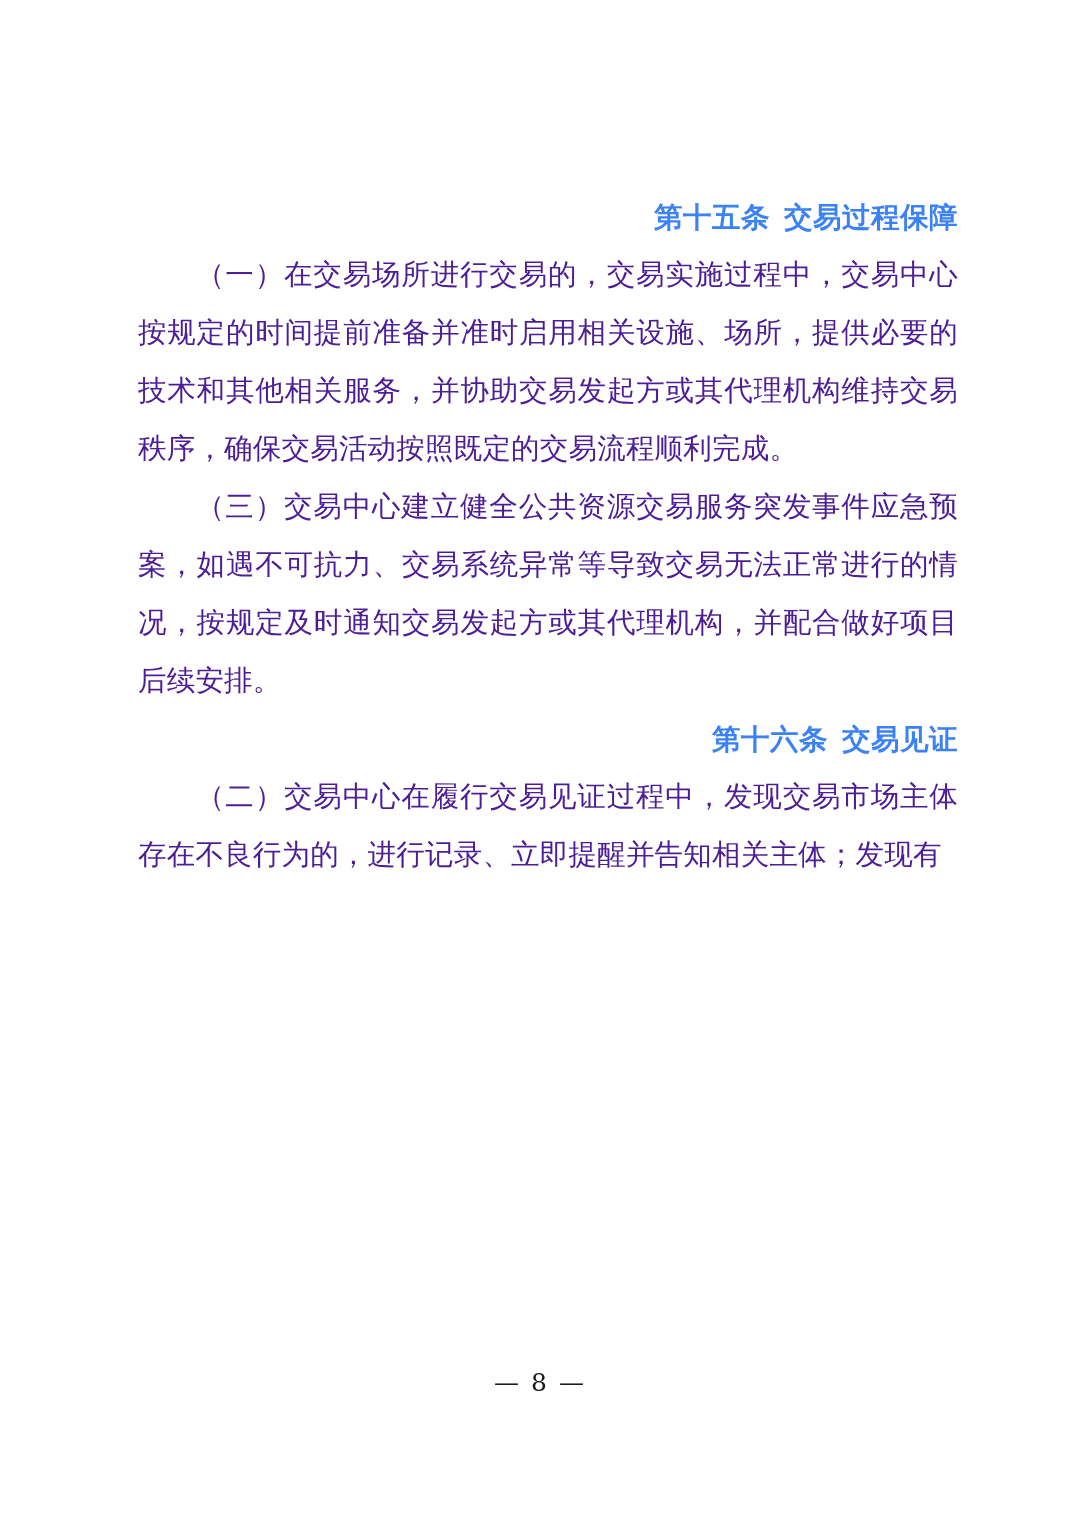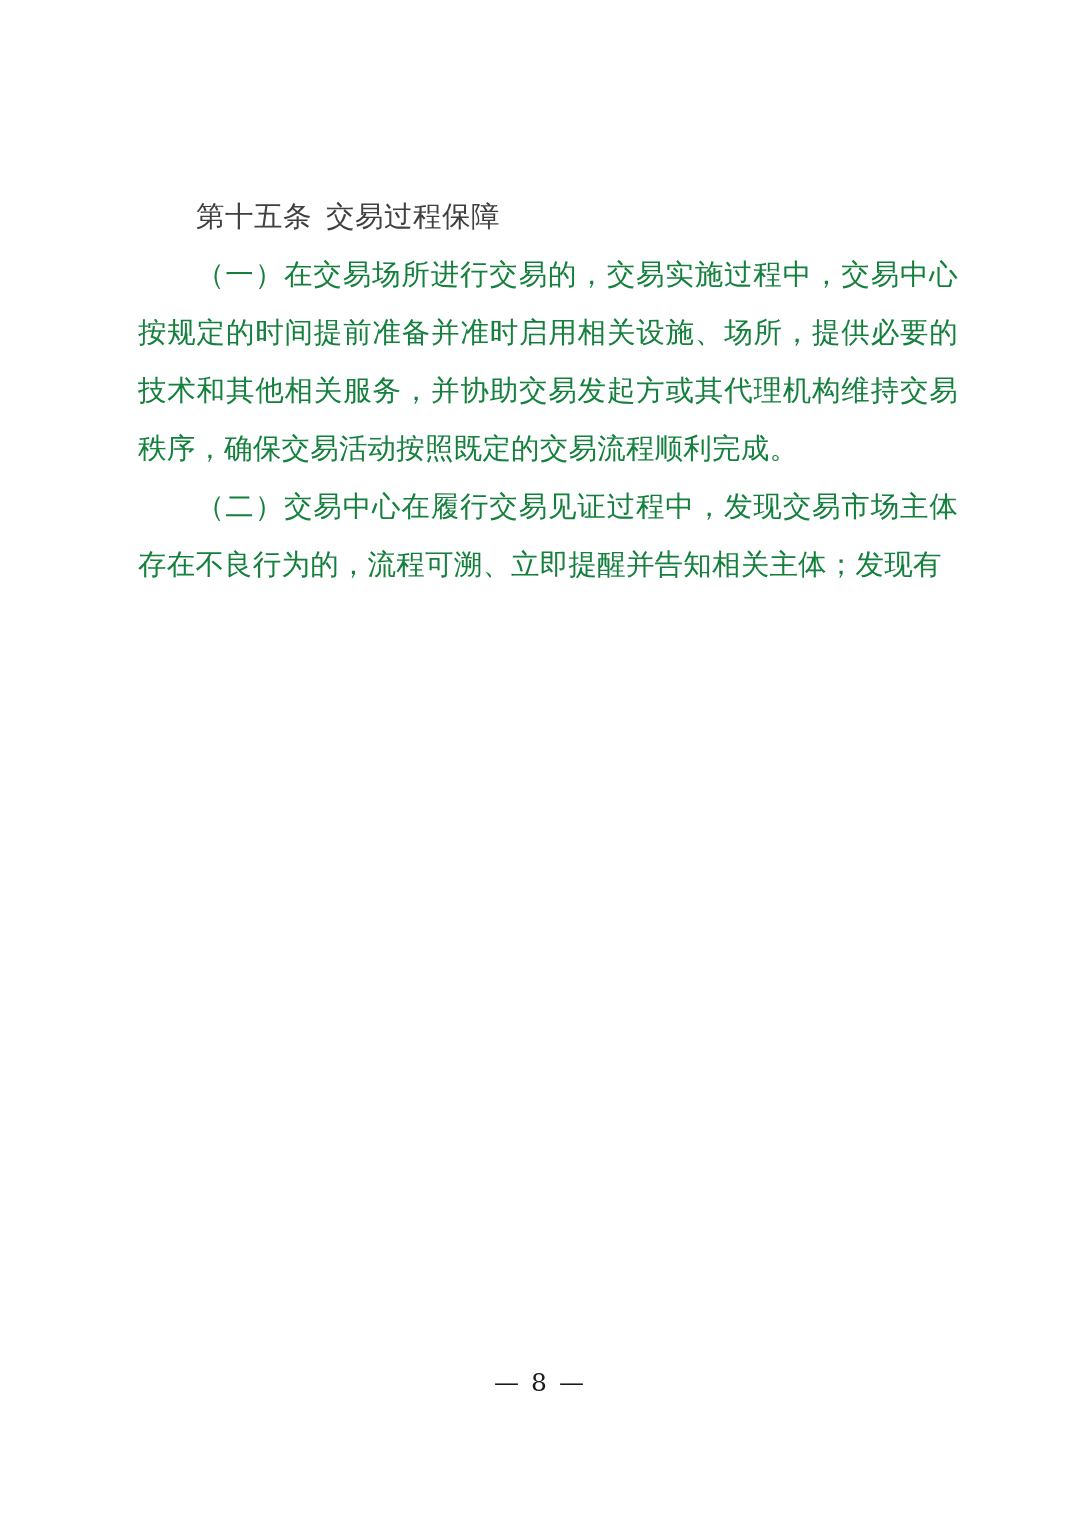--- a/index.html
+++ b/index.html
@@ -22,36 +22,37 @@
     left: 138px;
     top: 188px;
     width: 820px;
   }
   .article-heading {
     font-size: 28.5px;
     line-height: 58px;
     letter-spacing: 0.5px;
     margin: 0;
     text-indent: 58px;
-    font-weight: 400;
-    color: #404040;
+    font-weight: 700;
+    color: #3b82f6;
+    text-align: right;
   }
   .article-heading .title-gap {
     display: inline-block;
     width: 14px;
   }
   .para {
     font-size: 28.5px;
     line-height: 58px;
     letter-spacing: 0.2px;
     margin: 0;
     text-indent: 58px;
     text-align: justify;
     text-justify: inter-ideograph;
-    color: #15803d;
+    color: #4c1d95;
   }
   .footer {
     position: absolute;
     left: 0;
     right: 0;
     top: 1368px;
     text-align: center;
     font-size: 25px;
     letter-spacing: 2px;
     color: #1a1a1a;
@@ -62,21 +63,23 @@
 <body>
 
 <div class="page">
   <div class="content">
 
     <p class="article-heading"><span>第十五条</span><span class="title-gap"></span><span>交易过程保障</span></p>
 
     <p class="para">（一）在交易场所进行交易的，交易实施过程中，交易中心按规定的时间提前准备并准时启用相关设施、场所，提供必要的技术和其他相关服务，并协助交易发起方或其代理机构维持交易秩序，确保交易活动按照既定的交易流程顺利完成。</p>
 
 
+    <p class="para">（三）交易中心建立健全公共资源交易服务突发事件应急预案，如遇不可抗力、交易系统异常等导致交易无法正常进行的情况，按规定及时通知交易发起方或其代理机构，并配合做好项目后续安排。</p>
+
+    <p class="article-heading"><span>第十六条</span><span class="title-gap"></span><span>交易见证</span></p>
 
 
-
-    <p class="para">（二）交易中心在履行交易见证过程中，发现交易市场主体存在不良行为的，流程可溯、立即提醒并告知相关主体；发现有</p>
+    <p class="para">（二）交易中心在履行交易见证过程中，发现交易市场主体存在不良行为的，进行记录、立即提醒并告知相关主体；发现有</p>
 
   </div>
 
   <div class="footer">— 8 —</div>
 </div>
 
 </body></html>

